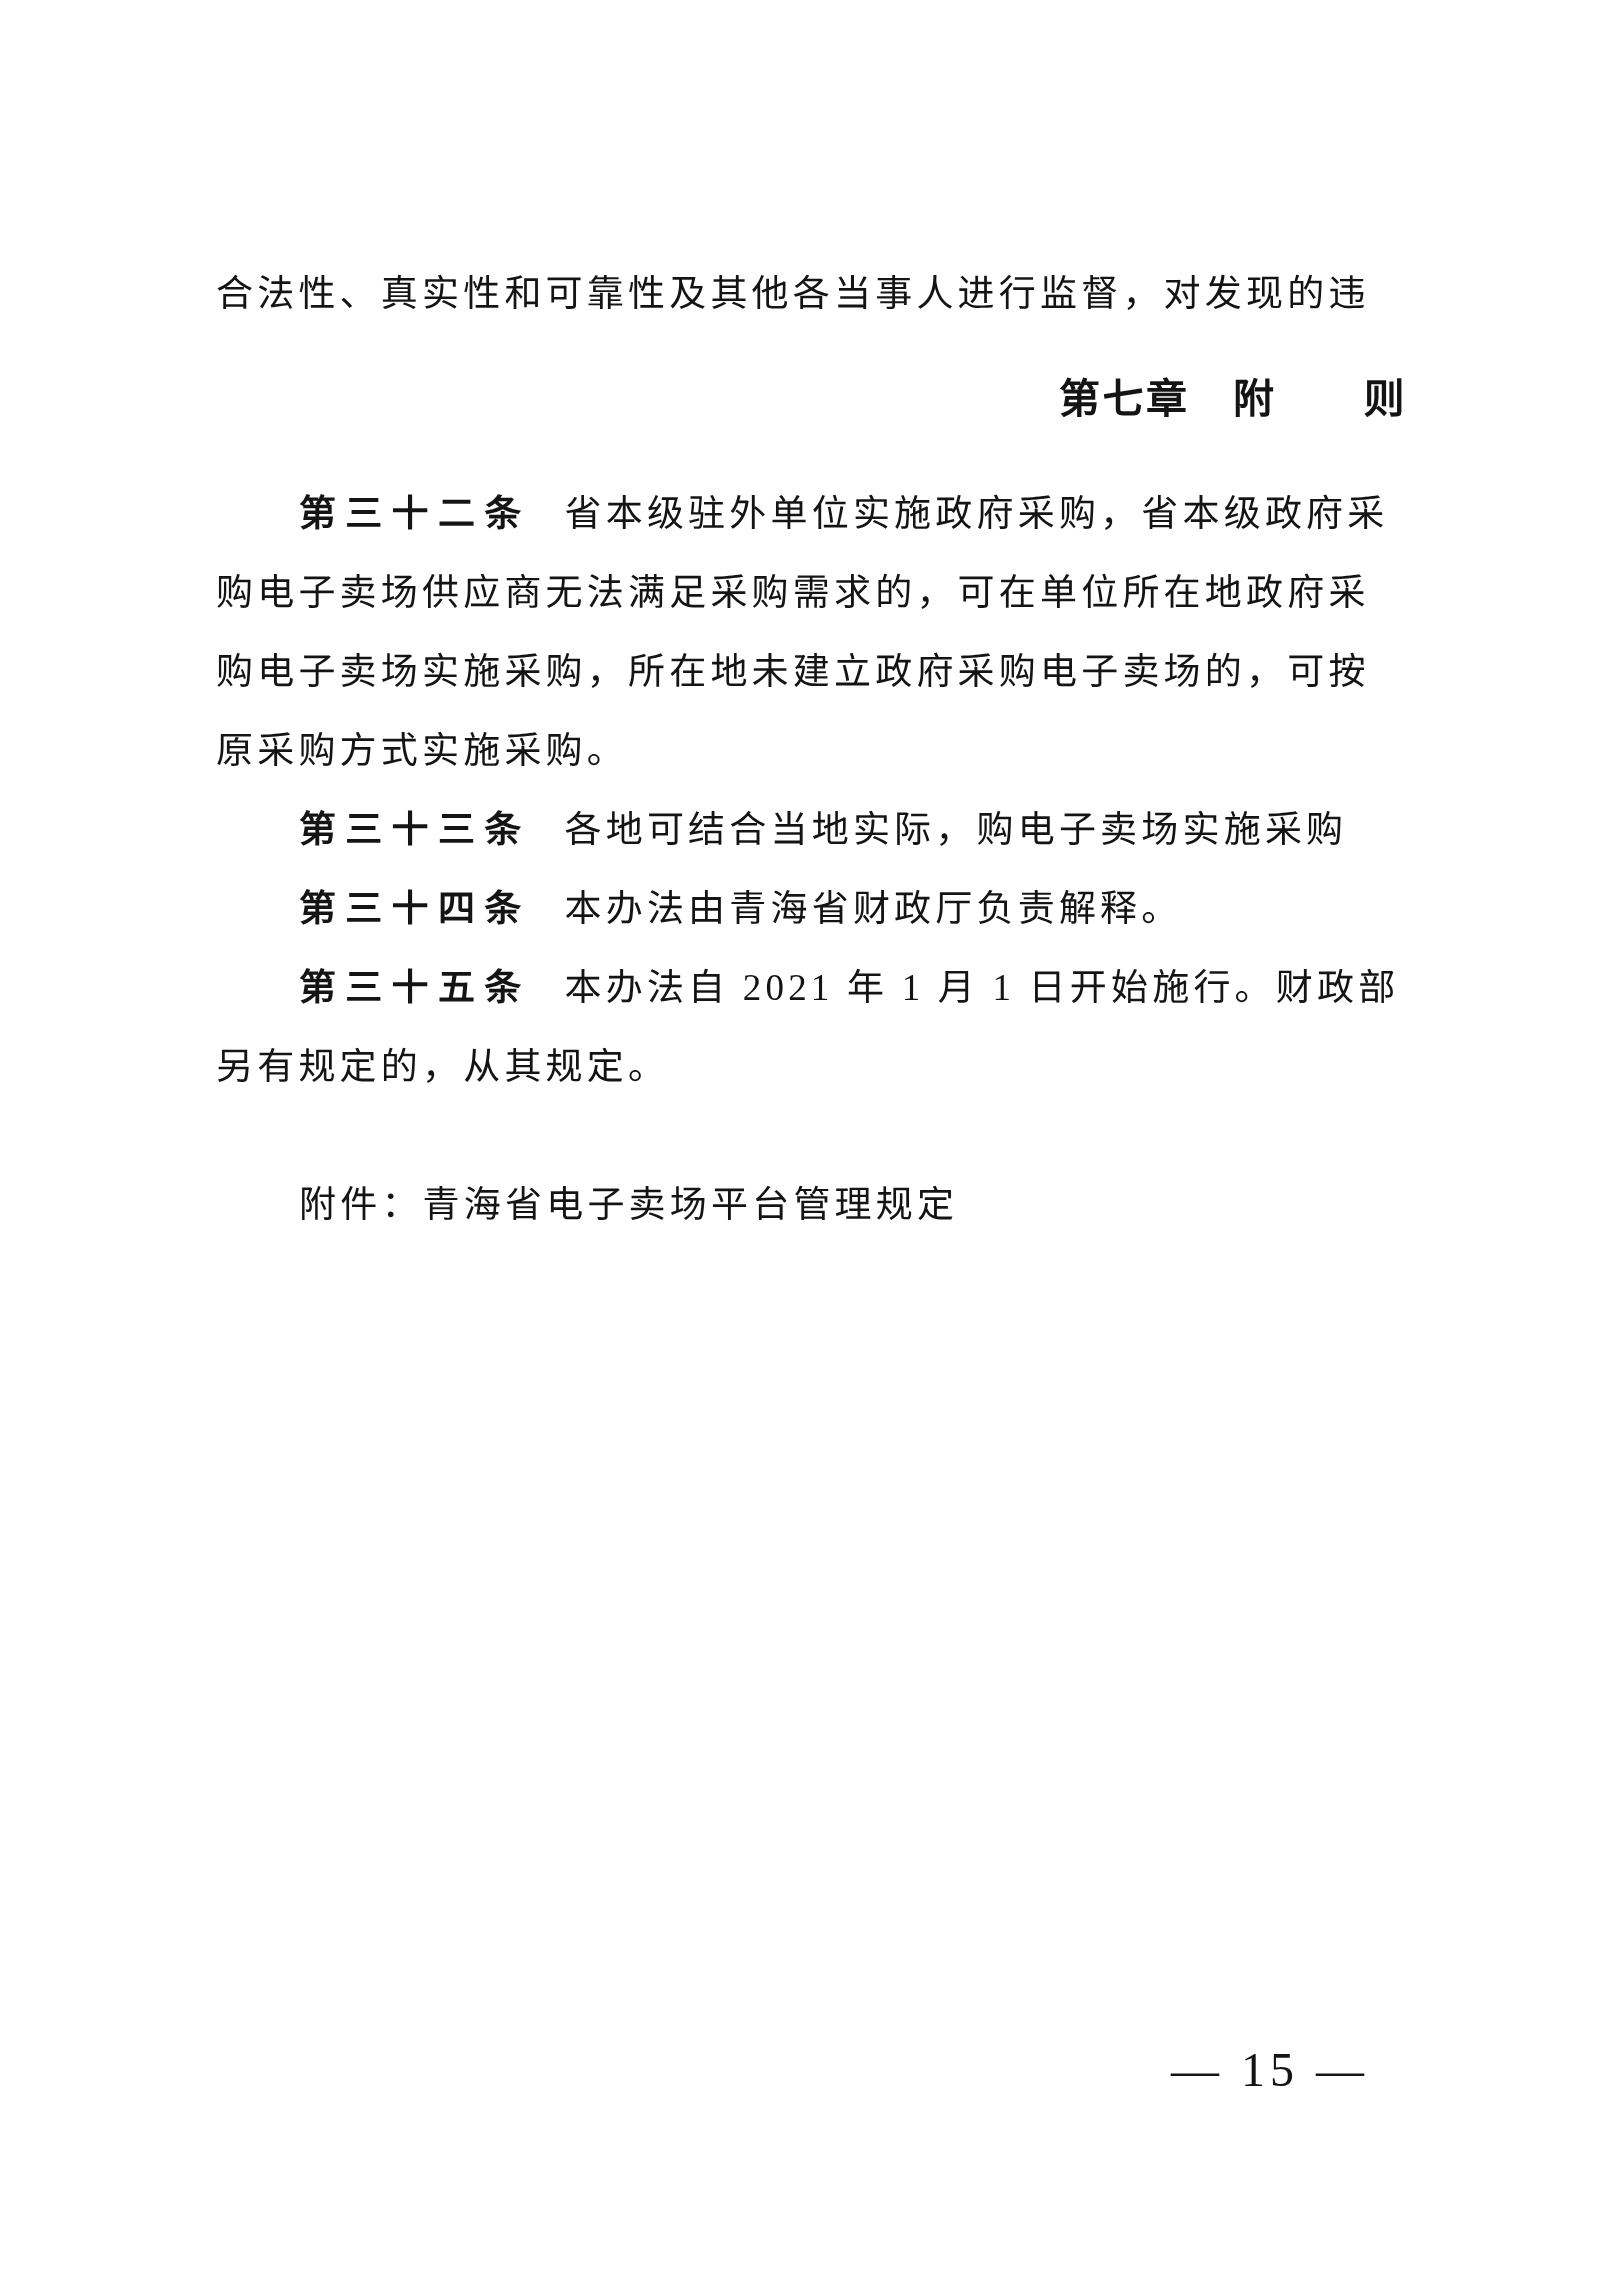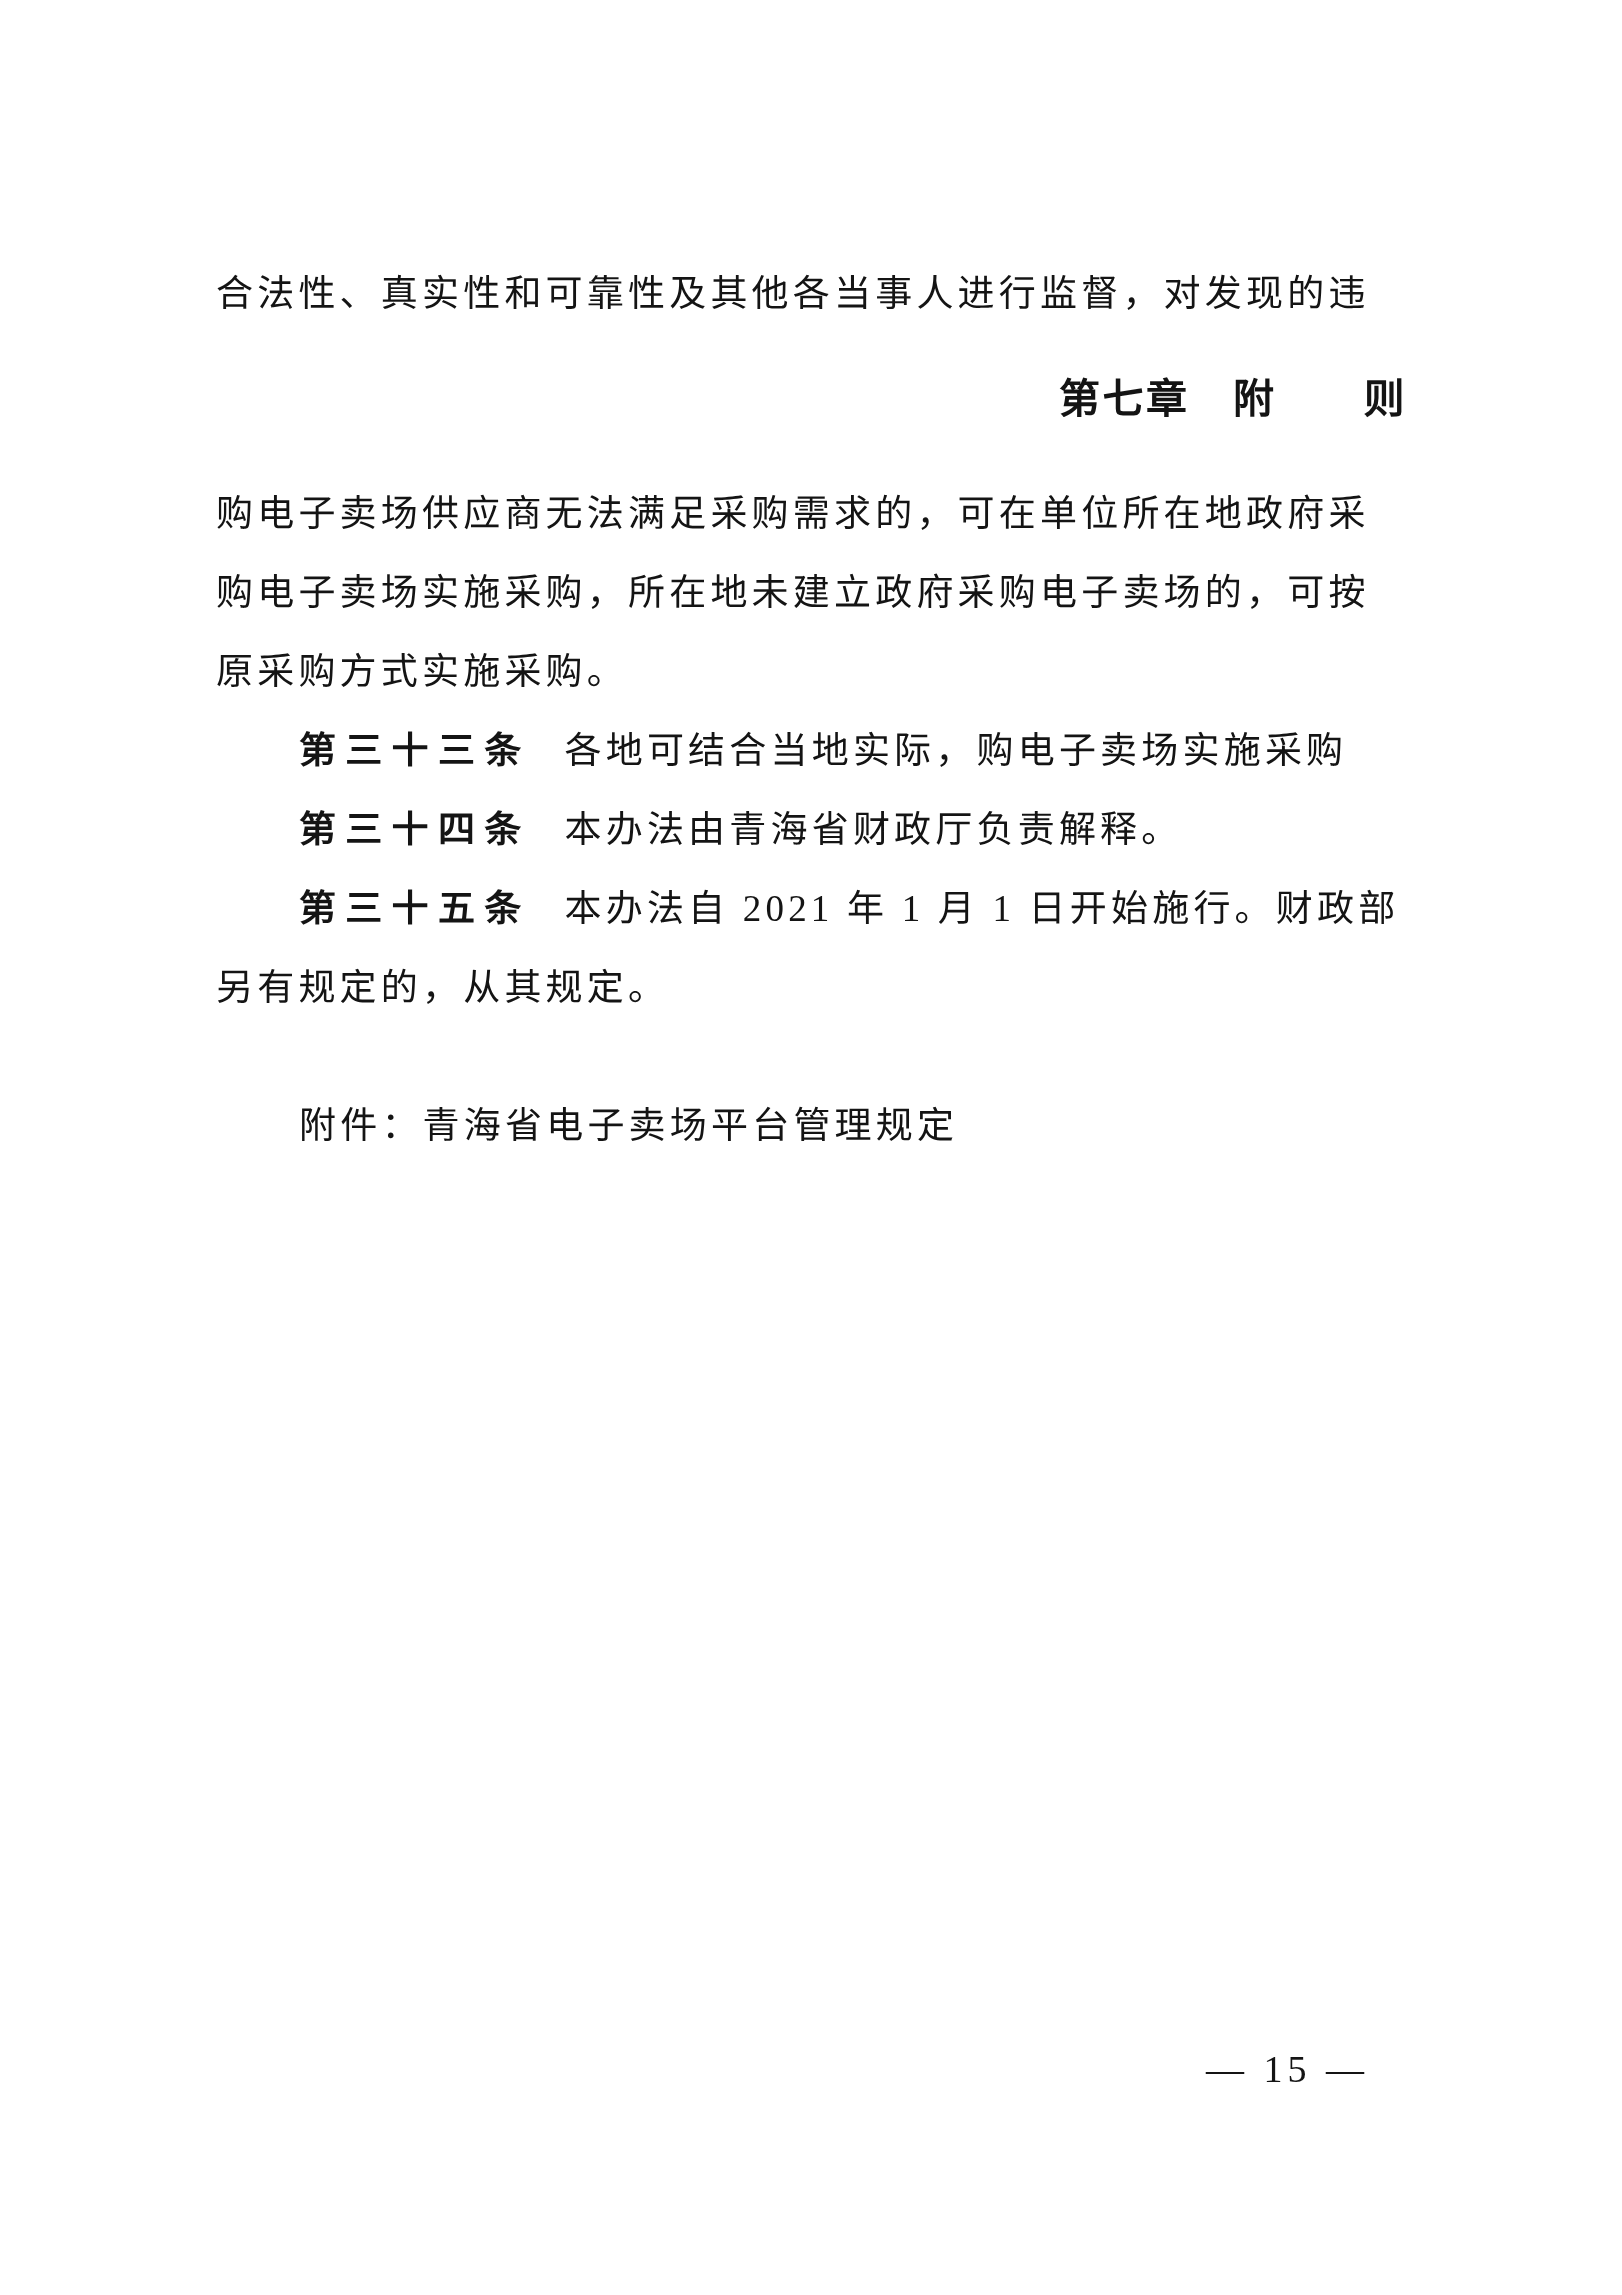--- a/index.html
+++ b/index.html
@@ -53,37 +53,40 @@
   }
   .attachment {
     margin-top: 59px;
   }
   .footer {
     position: absolute;
     top: 2044px;
     right: 254px;
     height: 51px;
     line-height: 51px;
-    font-size: 38px;
+    font-size: 48px;
     letter-spacing: 5px;
     color: #141414;
   }
 </style>
 </head>
 <body>
 
 <div class="page">
 
   <div class="text-block">
 
     <div class="line">合法性、真实性和可靠性及其他各当事人进行监督，对发现的违</div>
 
 
     <div class="chapter-heading">第七章　附　　则</div>
 
+    <div class="line indent">
+      <span class="article-label">第三十二条</span><span>省本级驻外单位实施政府采购，省本级政府采</span>
+    </div>
     <div class="line">购电子卖场供应商无法满足采购需求的，可在单位所在地政府采</div>
     <div class="line">购电子卖场实施采购，所在地未建立政府采购电子卖场的，可按</div>
     <div class="line">原采购方式实施采购。</div>
 
     <div class="line indent">
       <span class="article-label">第三十三条</span><span>各地可结合当地实际，购电子卖场实施采购</span>
     </div>
 
     <div class="line indent">
       <span class="article-label">第三十四条</span><span>本办法由青海省财政厅负责解释。</span>

